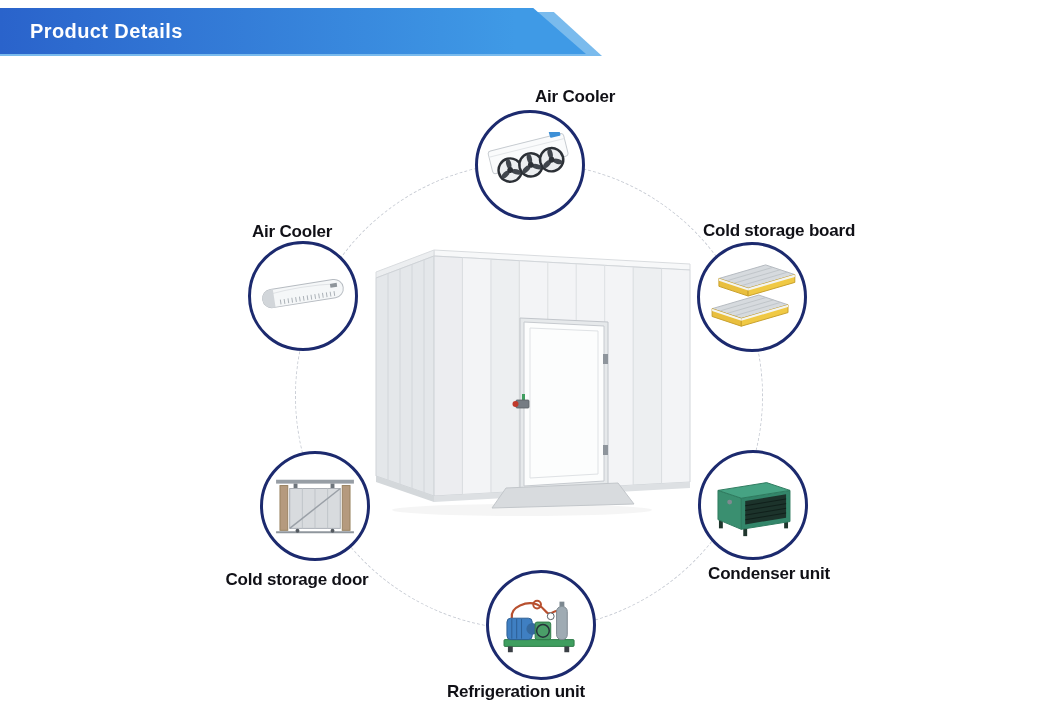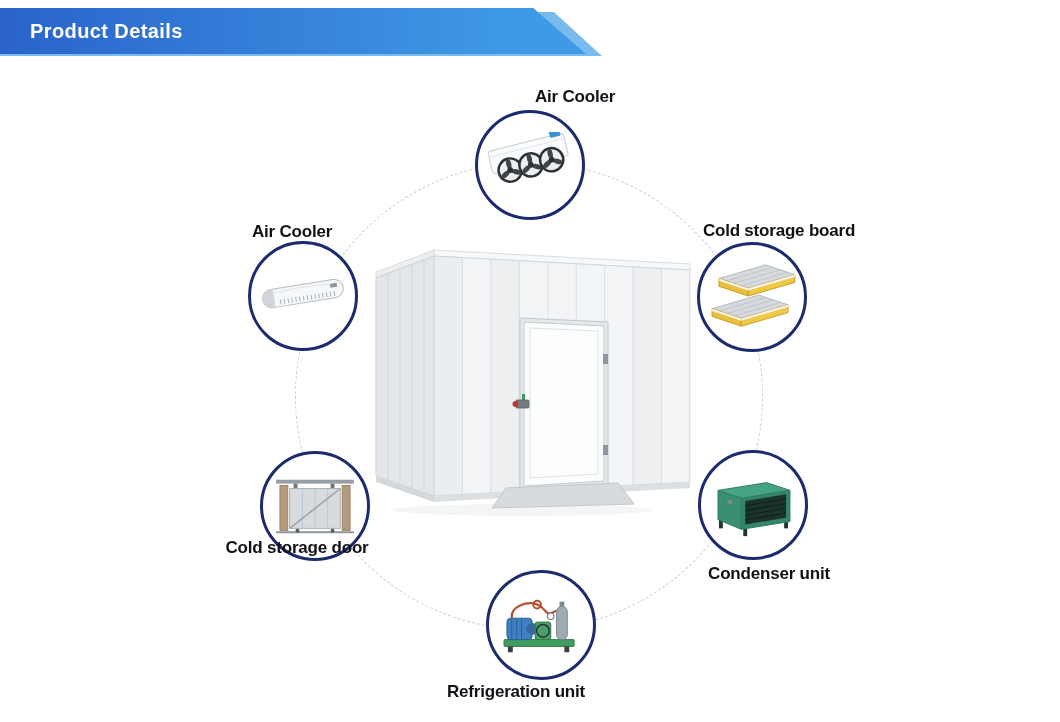--- a/index.html
+++ b/index.html
@@ -157,21 +157,21 @@
       <rect x="22" y="19" width="52" height="41" fill="#d8dbde" stroke="#a9aeb4" stroke-width="1"></rect>
       <line x1="35" y1="19" x2="35" y2="60" stroke="#bfc4c9"></line>
       <line x1="48" y1="19" x2="48" y2="60" stroke="#bfc4c9"></line>
       <line x1="61" y1="19" x2="61" y2="60" stroke="#bfc4c9"></line>
       <line x1="22" y1="60" x2="74" y2="19" stroke="#9aa0a7" stroke-width="1.5"></line>
       <line x1="8" y1="64" x2="88" y2="64" stroke="#8f969d" stroke-width="2"></line>
       <circle cx="30" cy="62.5" r="2" fill="#555b61"></circle>
       <circle cx="66" cy="62.5" r="2" fill="#555b61"></circle>
     </svg>
   </div>
-  <div class="label" style="left:297px;top:538px;">Cold storage door</div>
+  <div class="label" style="left:297px;top:570px;">Cold storage door</div>
 
   <div class="callout" style="left:698px;top:450px;">
     <svg viewBox="0 0 96 74" width="94" height="72">
       <rect x="13" y="50" width="4" height="11" fill="#20362d"></rect>
       <rect x="80" y="50" width="4" height="11" fill="#20362d"></rect>
       <rect x="38" y="60" width="4" height="9" fill="#20362d"></rect>
       <polygon points="12,22 36,30 36,62 12,52" fill="#3a8f70" stroke="#2e7a5f" stroke-width="1"></polygon>
       <polygon points="36,30 86,22 86,54 36,62" fill="#33866a" stroke="#2e7a5f" stroke-width="1"></polygon>
       <polygon points="40,33 82,26 82,50 40,57" fill="#1c332b"></polygon>
       <g stroke="#0f1f1a" stroke-width="1">

